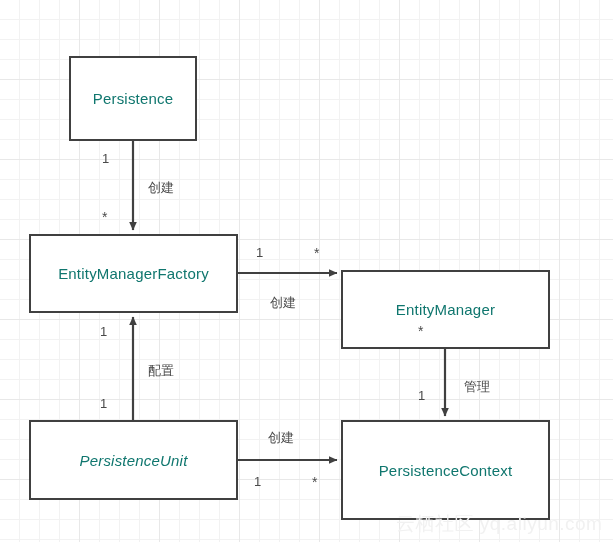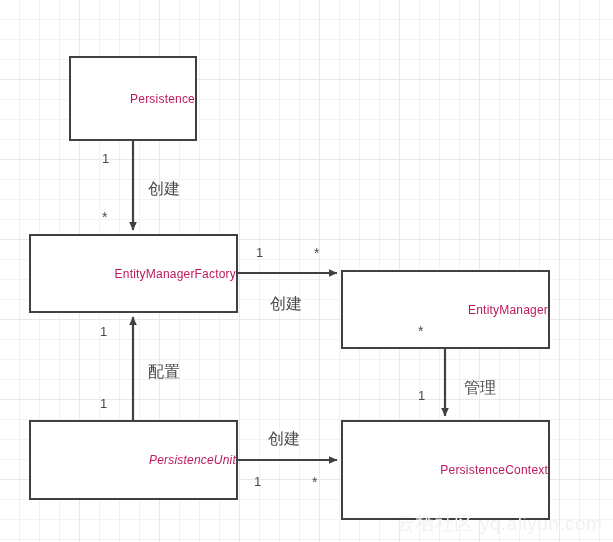--- a/index.html
+++ b/index.html
@@ -36,30 +36,30 @@
     height: 542px;
     pointer-events: none;
   }
   .node {
     position: absolute;
     box-sizing: border-box;
     border: 2px solid #404040;
     background: #ffffff;
     display: flex;
     align-items: center;
-    justify-content: flex-end;
-    color: #be185d;
-    font-size: 12px;
+    justify-content: center;
+    color: #0f766e;
+    font-size: 15px;
     letter-spacing: 0.2px;
     white-space: nowrap;
   }
   .edge-label {
     position: absolute;
     color: #4a4a4a;
-    font-size: 16px;
+    font-size: 13px;
     white-space: nowrap;
     line-height: 1;
   }
   .mult {
     position: absolute;
     color: #4a4a4a;
     font-size: 13px;
     white-space: nowrap;
     line-height: 1;
   }

